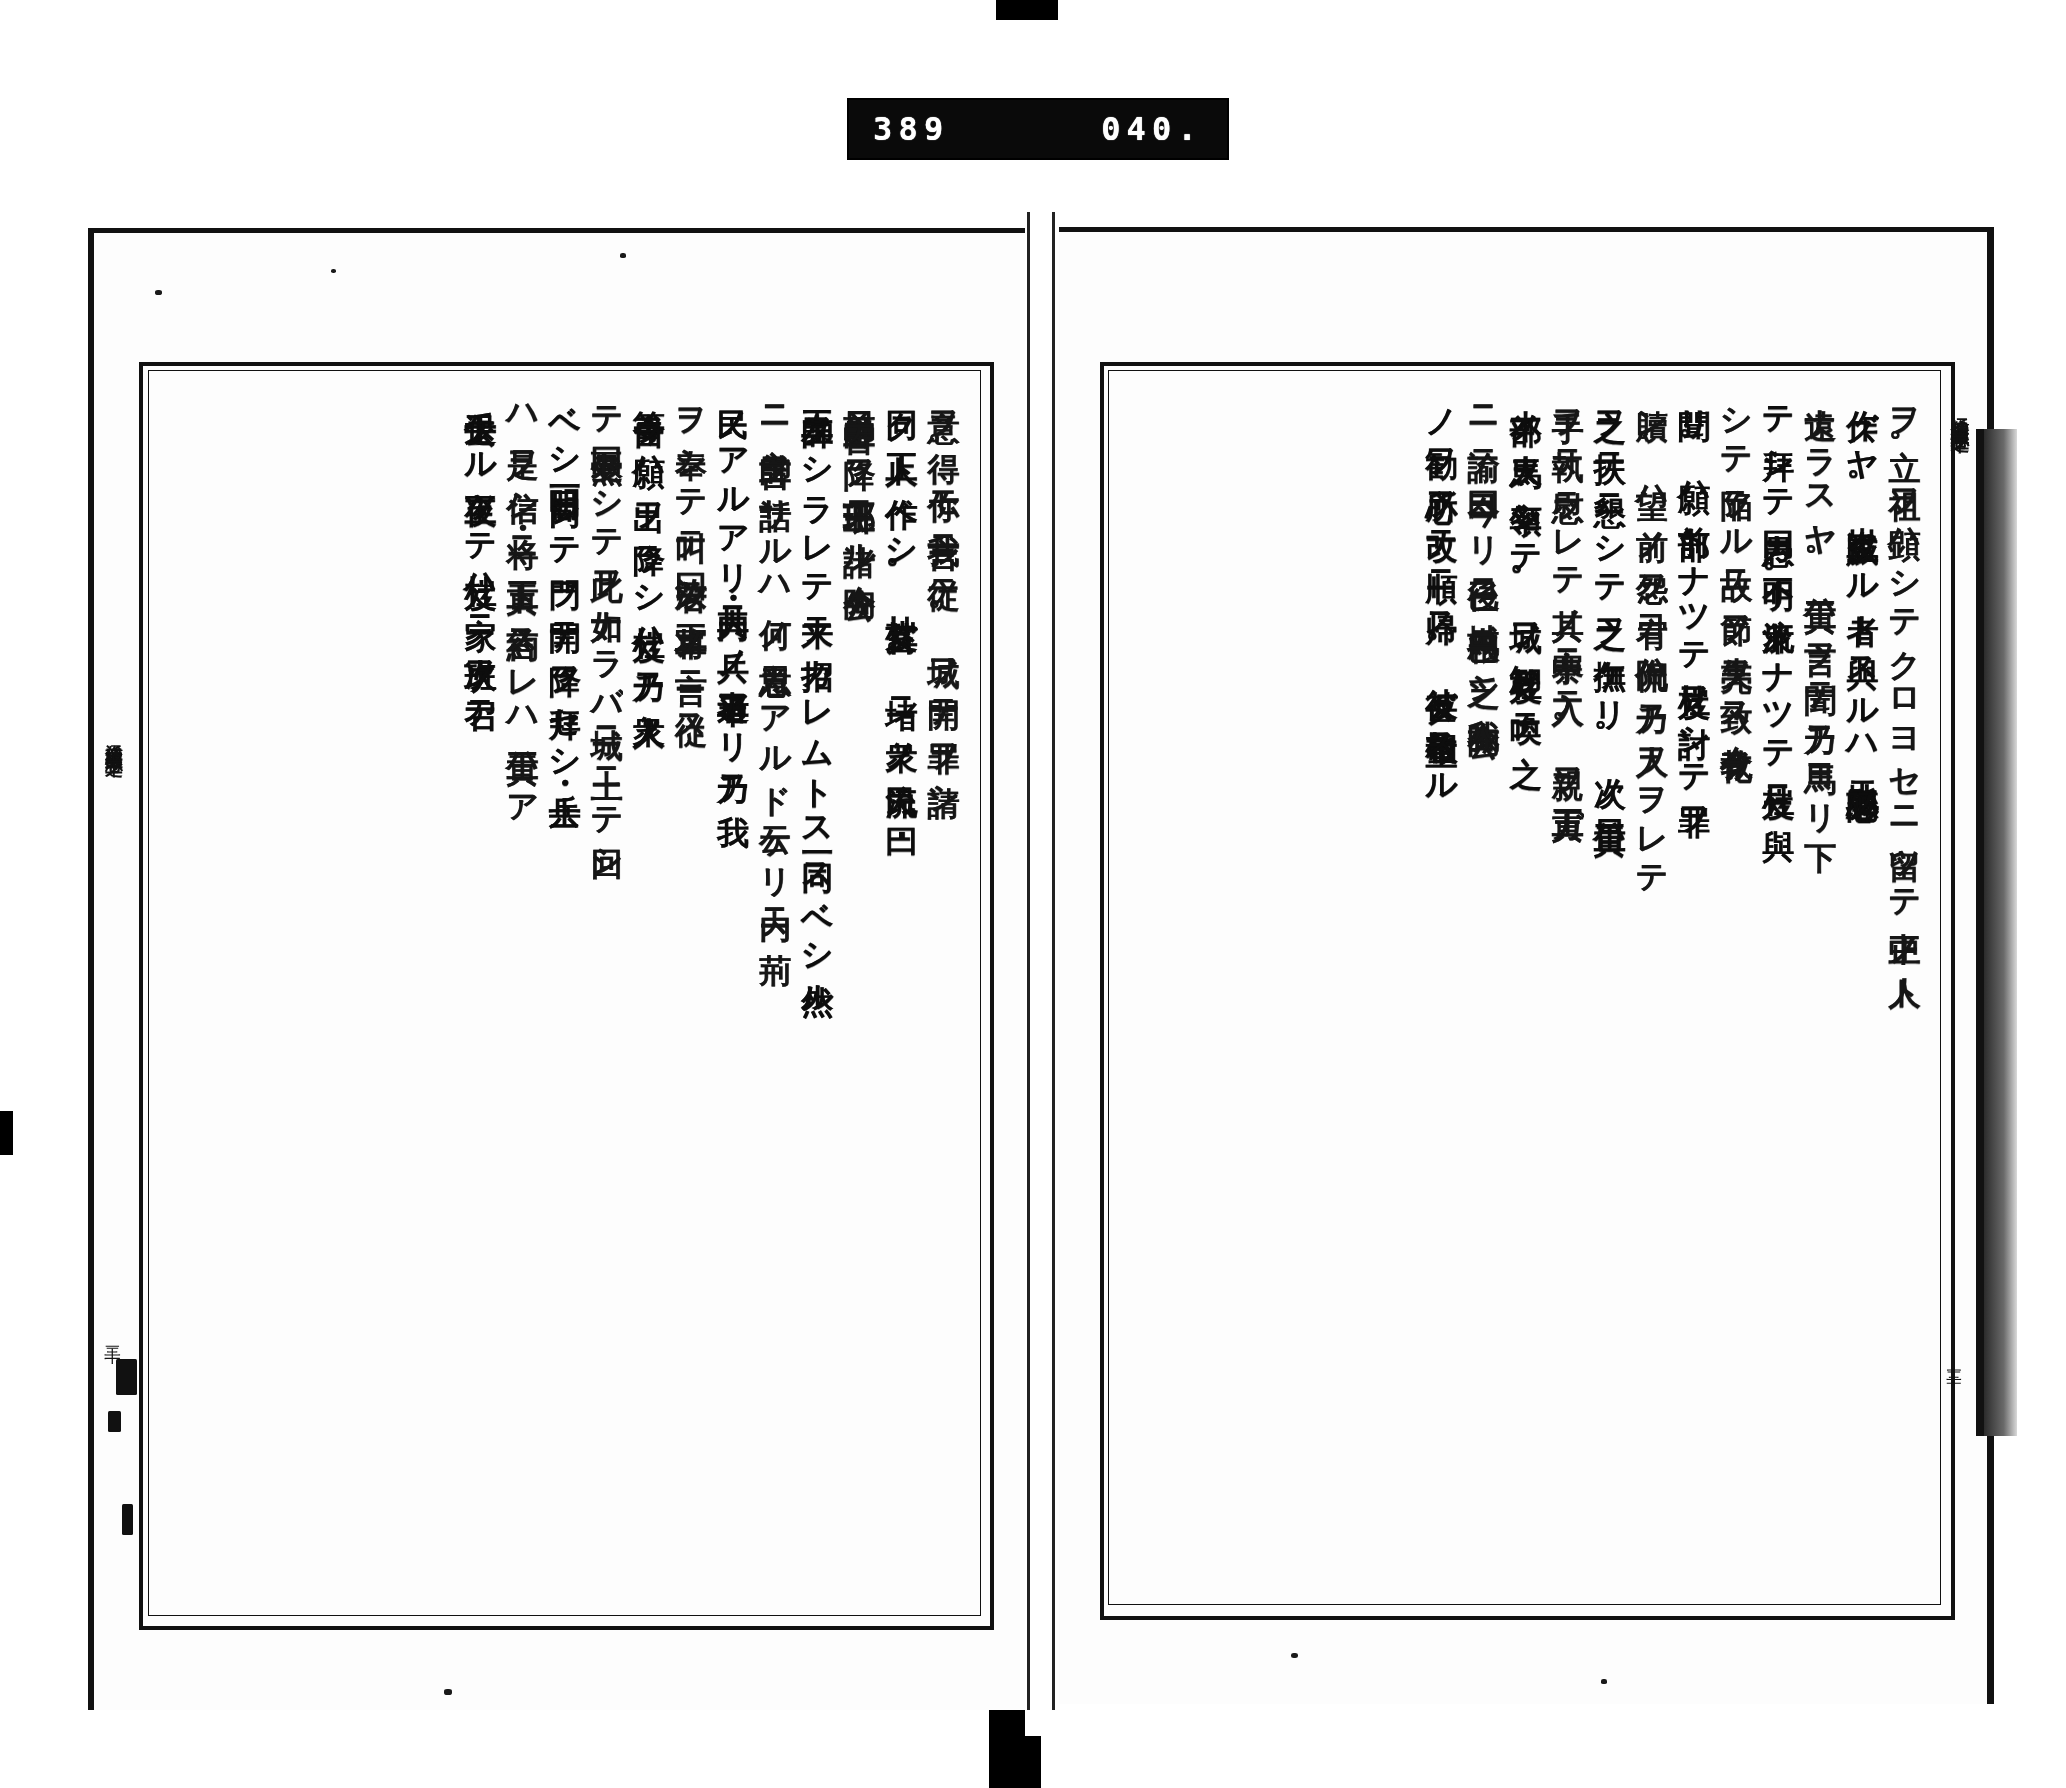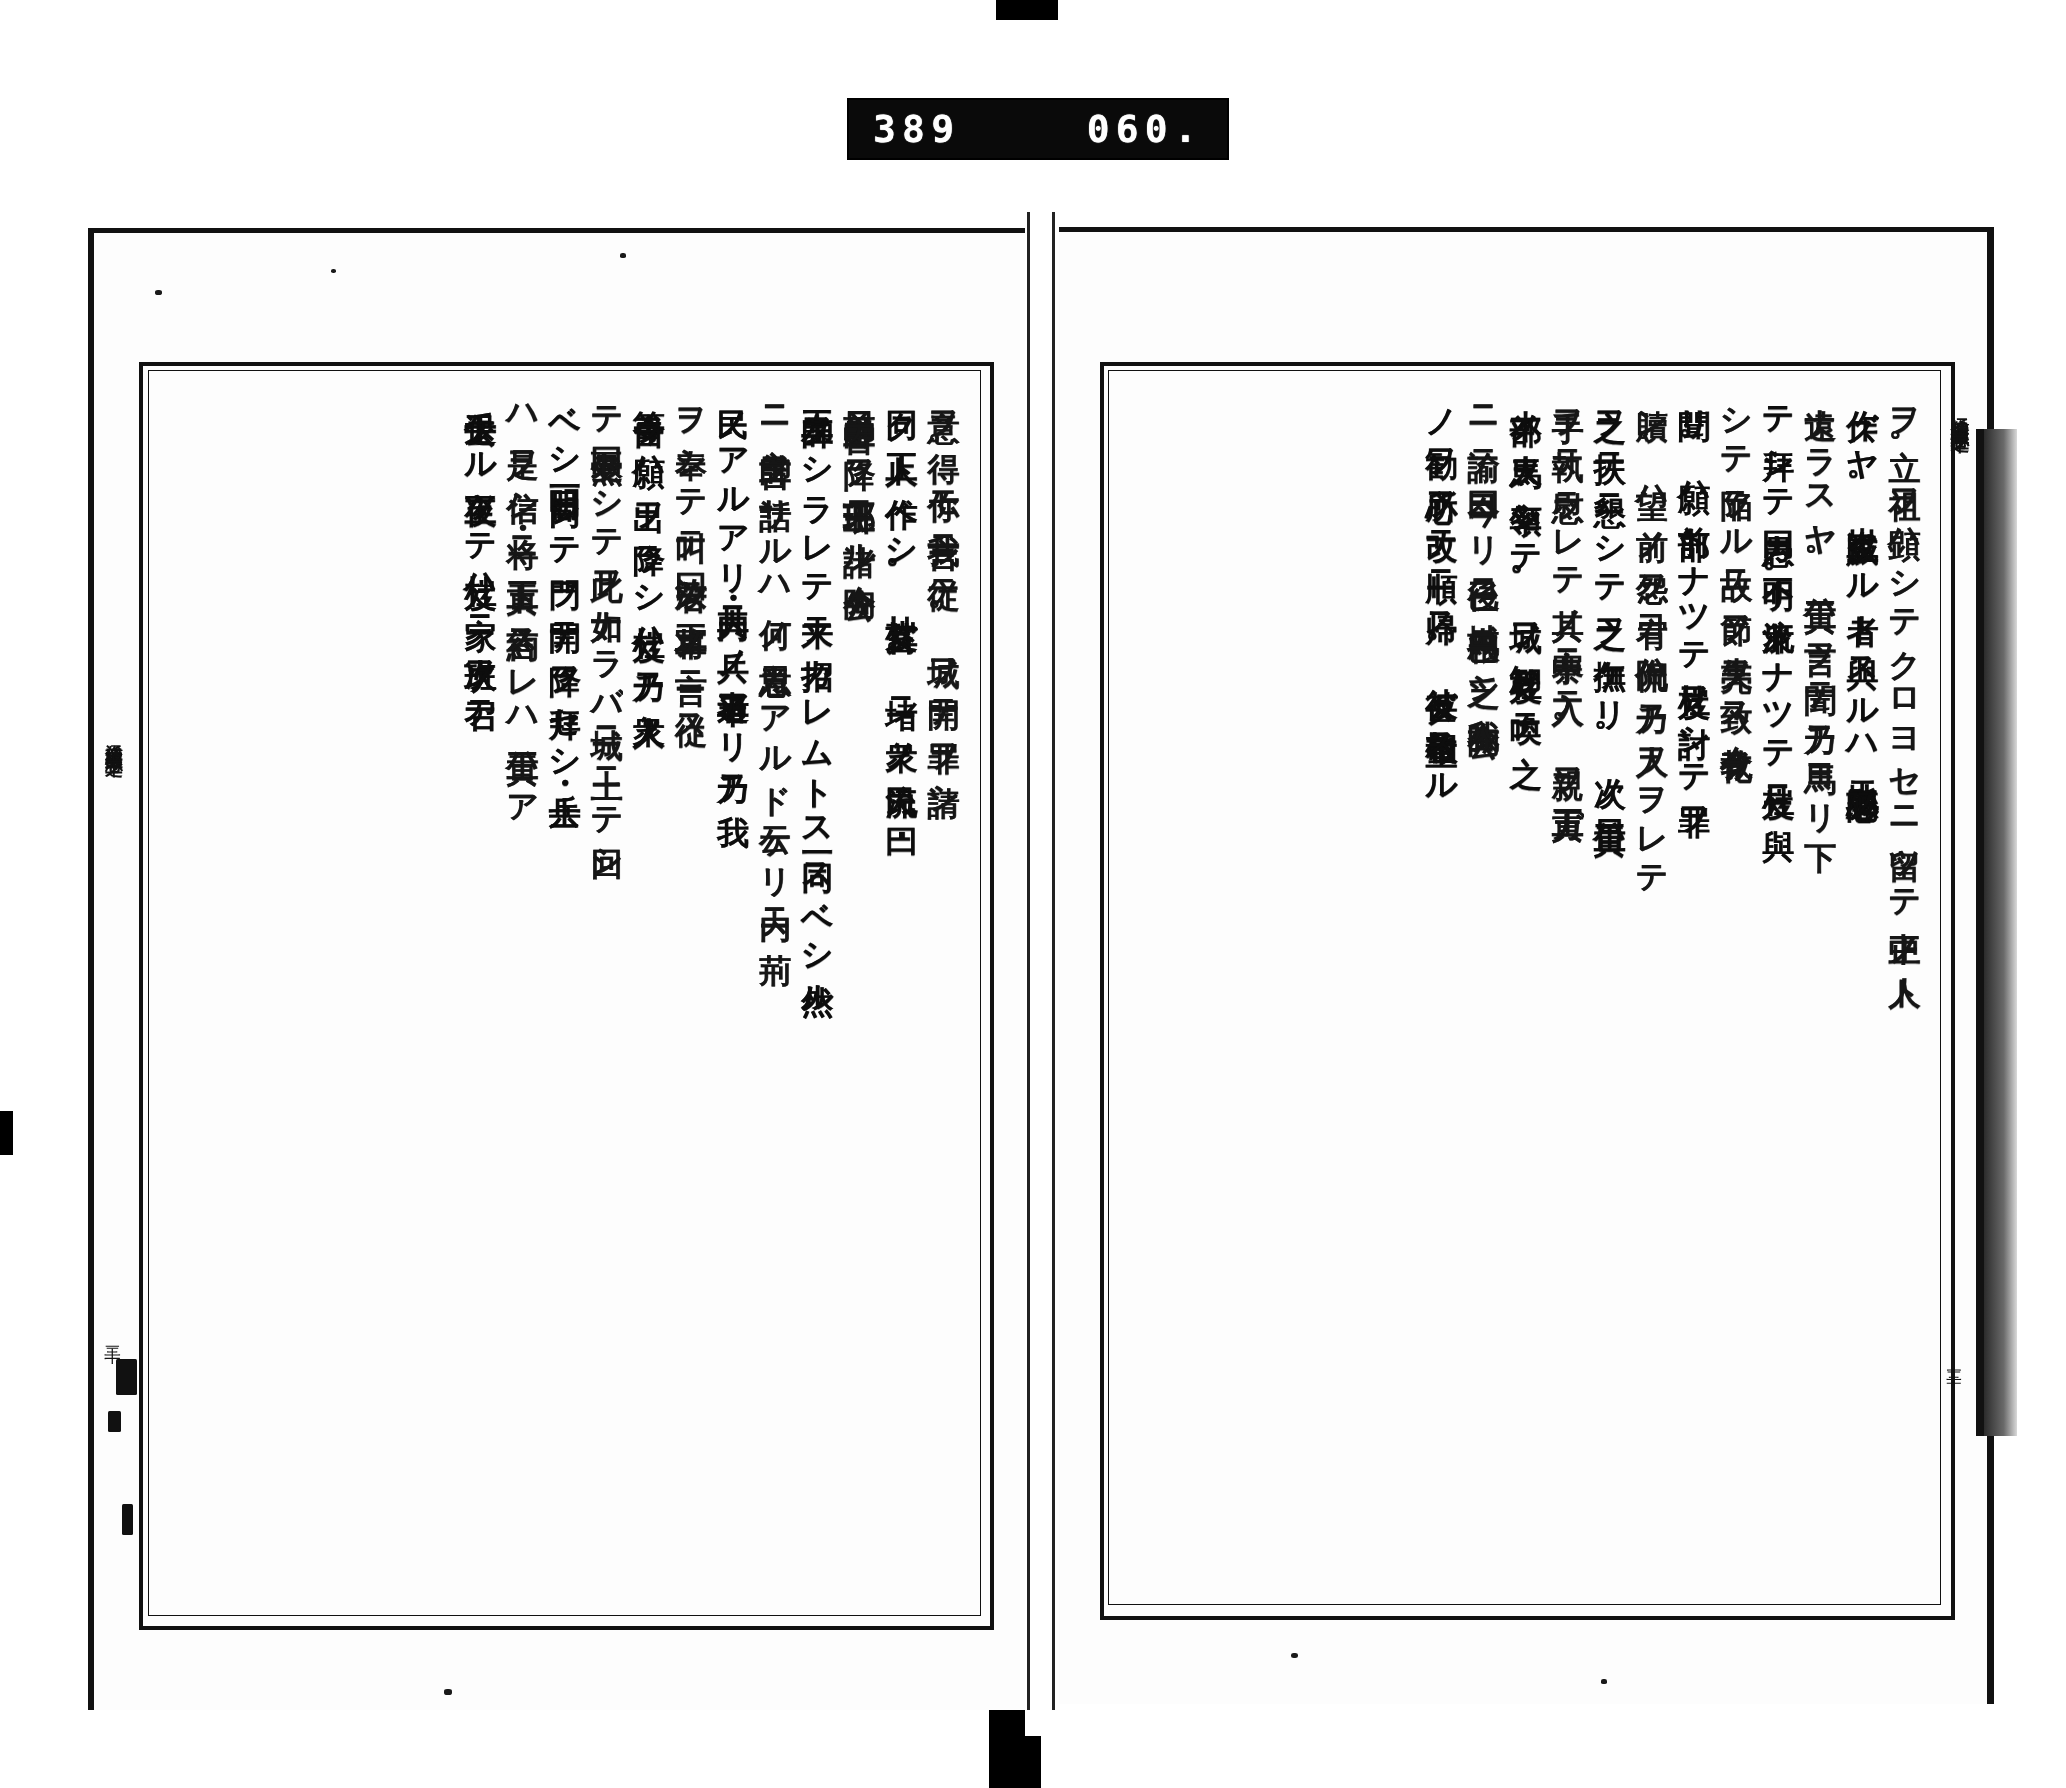--- a/index.html
+++ b/index.html
@@ -48,21 +48,21 @@
     border: 2.1px solid #000;
     display: flex;
     align-items: center;
     justify-content: space-between;
     padding: 0 24px;
     box-sizing: border-box;
   }
   #frame-counter .digits {
     color: #ffffff;
     font-family: "DejaVu Sans Mono", monospace;
-    font-size: 38px;
+    font-size: 32px;
     font-weight: bold;
     letter-spacing: 6.2px;
     line-height: 1;
     text-shadow: 0 0 1px #fff;
   }
 
   
   #spread {
     position: absolute;
     left: 0;
@@ -259,21 +259,21 @@
 </style>
 </head>
 <body>
 
 <div class="scan-mark-top" id="mark-top-center"></div>
 <div class="scan-mark-top" id="mark-bottom-center"></div>
 <div class="scan-mark-top" id="mark-left-edge"></div>
 
 <div id="frame-counter">
   <span class="digits">389</span>
-  <span class="digits">060.</span>
+  <span class="digits">040.</span>
 </div>
 
 <div id="spread">
 
   <div class="sheet" id="sheet-left"></div>
   <div class="sheet" id="sheet-right"></div>
 
   <div id="gutter"></div>
   <div id="gutter-line-a"></div>
   <div id="gutter-line-b"></div>

